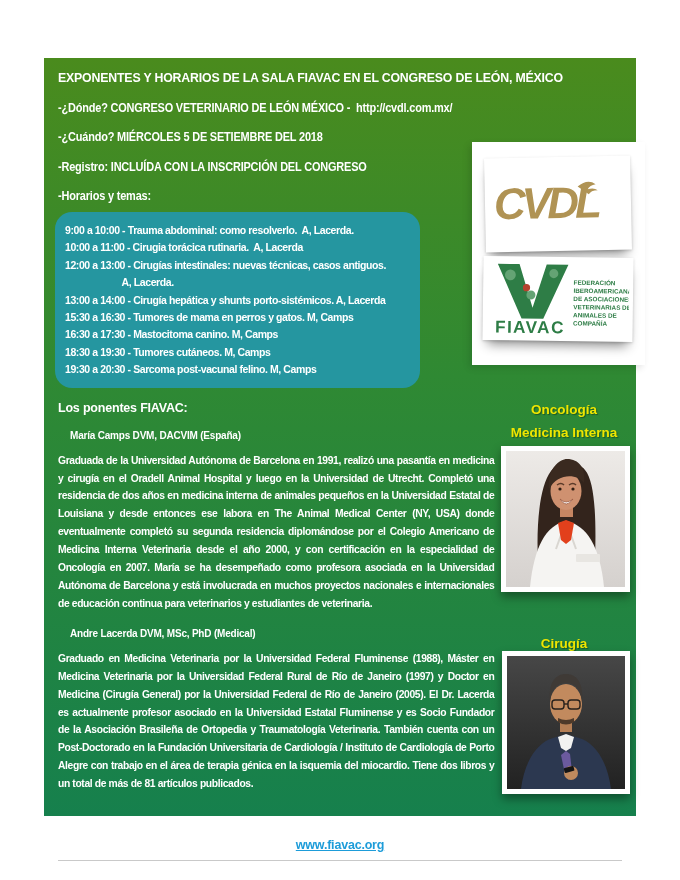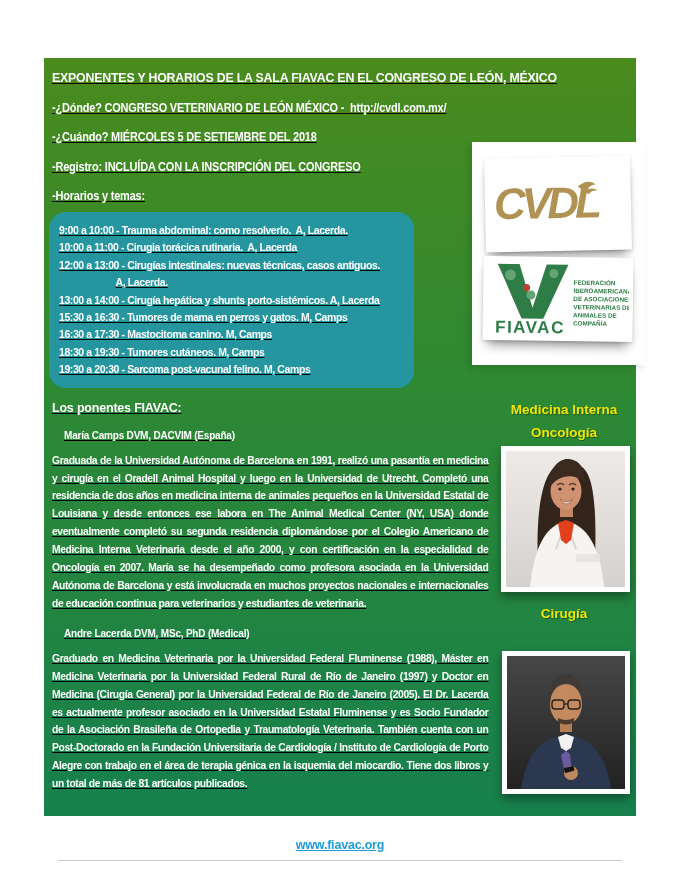--- a/index.html
+++ b/index.html
@@ -3,21 +3,21 @@
 <meta charset="utf-8">
 <style>
   html,body { margin:0; padding:0; background:#ffffff; }
   .page {
     position:relative; width:680px; min-height:880px; background:#ffffff;
     font-family:"Liberation Sans", sans-serif; overflow:hidden;
   }
   .green-body {
     position:relative; margin:58px 44px 0 44px; min-height:758px;
     background:linear-gradient(180deg,#4a8b1d 0%, #2f8933 42%, #16804d 100%);
-    padding:8px 0 14px 8px; box-sizing:border-box;text-decoration:underline;
+    padding:8px 0 14px 14px; box-sizing:border-box;
   }
   .squish { transform:scaleX(0.913); transform-origin:0 0; }
   .page-title {
     font-size:13.5px; font-weight:bold; color:#fff; margin-top:4px;
     letter-spacing:-0.2px; white-space:pre; width:600px;
   }
   .info-line {
     font-size:12px; font-weight:bold; color:#fff; margin-top:15.5px;
     letter-spacing:-0.2px; white-space:pre; width:600px;
   }
@@ -49,21 +49,21 @@
     display:flex; align-items:center; justify-content:center;
   }
   .cvdl-card  { left:13px; top:15px;  width:146px; height:94px; transform:rotate(-1.2deg); }
   .fiavac-card{ left:11px; top:115px; width:150px; height:84px; transform:rotate(0.8deg); }
   .specialty-label {
     position:absolute; left:446px; width:148px; text-align:center;
     color:#efe600; font-size:13.5px; font-weight:bold; line-height:23px;
     text-shadow:1px 1px 1px rgba(0,0,0,0.35);
   }
   .label-maria   { top:340px; }
-  .label-lacerda { top:544px; }
+  .label-lacerda { top:574px; }
   .photo-card {
     position:absolute; background:#fff; padding:5px;
     box-shadow:0 5px 9px rgba(0,0,0,0.38); line-height:0;
   }
   .photo-maria   { left:457px; top:388px; }
   .photo-lacerda { left:458px; top:593px; }
   
   .footer-link-wrap { text-align:center; margin-top:19px; }
   .footer-link { color:#1d9cd9; font-size:12.5px; font-weight:bold; text-decoration:underline; letter-spacing:-0.2px;margin-top:8px; }
   .footer-line { border-top:1.5px solid #c9c9c9; margin:7px 58px 0 58px; height:0; }
@@ -124,22 +124,22 @@
             <text x="92" y="44">DE ASOCIACIONES</text>
             <text x="92" y="53">VETERINARIAS DE</text>
             <text x="92" y="62">ANIMALES DE</text>
             <text x="92" y="71">COMPAÑÍA</text>
           </g>
         </svg>
       </div>
     </div>
 
     <div class="specialty-label label-maria">
+      <div>Oncología</div>
       <div>Medicina Interna</div>
-      <div>Oncología</div>
     </div>
     <div class="specialty-label label-lacerda">
       <div>Cirugía</div>
     </div>
 
     <div class="photo-card photo-maria">
       <svg width="119" height="136" viewBox="0 0 119 136">
         <defs>
           <linearGradient id="mbg" x1="0" y1="0" x2="0" y2="1">
             <stop offset="0" stop-color="#edeae7"></stop>

